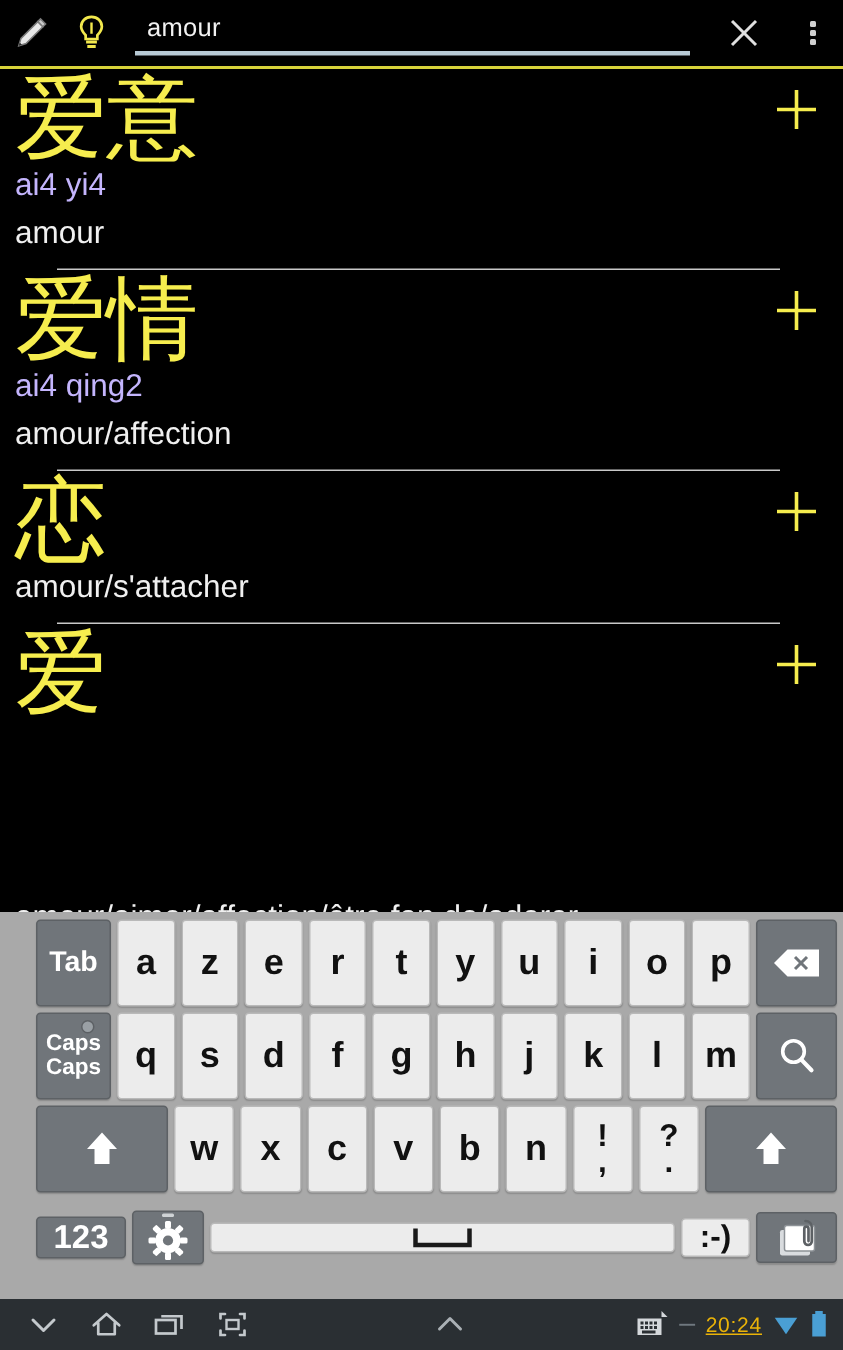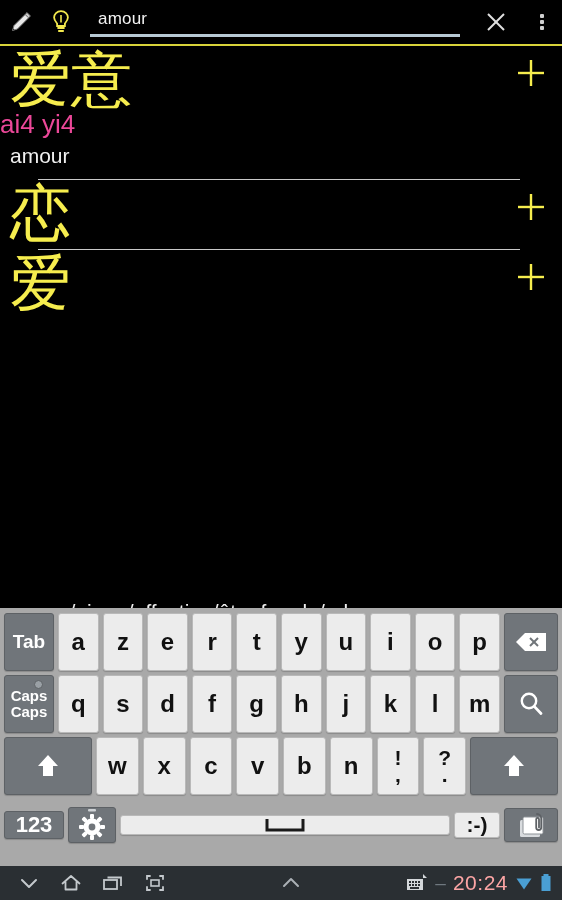--- a/index.html
+++ b/index.html
@@ -39,37 +39,37 @@
     background: #d8d33a;
   }
 
   
   .list { position: absolute; top: 46px; left: 0; width: 562px; height: 562px; overflow: hidden; }
   .entry { position: relative; width: 562px; padding: 4px 0 0 0; }
   .hanzi {
     color: #f6ed4e; font-size: 61px; line-height: 58px; padding-left: 10px;
     font-family: "DejaVu Sans", "Liberation Sans", sans-serif; font-weight: 400;
   }
-  .pinyin { color: #ec4899; font-size: 26px; line-height: 32px; }
+  .pinyin { color: #c4b5fd; font-size: 21px; line-height: 32px; padding-left: 10px; }
   .gloss  { color: #f0f0f0; font-size: 21px; line-height: 32px; padding-left: 10px; white-space: nowrap; }
   .plus {
     position: absolute; right: 14px; top: 10px;
     width: 34px; height: 34px;
   }
   .divider {
     height: 1px; background: #c9c9c9; margin: 7px 42px 0 38px;
   }
 
   
   .keyboard {
     position: absolute; left: 0; top: 608px; width: 562px; height: 258px;
     background: #a9a9a9; padding: 5px 4px 4px 4px;
     display: flex; flex-direction: column; gap: 4px;
   }
-  .krow { display: flex; gap: 4px; height: 58px; }
+  .krow { display: flex; gap: 4px; height: 58px; margin-left: 20px; }
   .key {
     background: #ececec; border: 1px solid #b9b9b9; border-radius: 3px;
     display: flex; align-items: center; justify-content: center;
     color: #111; font-size: 24px; font-weight: bold; flex: 1 1 0;
     box-shadow: 0 1px 1px rgba(0,0,0,0.18);
   }
   .key.dark { background: #70757a; color: #fff; border: 1px solid #5d6165; }
   .key.tab  { flex: 0 0 50px; font-size: 19px; }
   .key.caps { flex: 0 0 50px; font-size: 15px; line-height: 16px; flex-direction: column; position: relative; }
   .caps-led { width: 9px; height: 9px; border-radius: 50%; background: #9aa0a5; border: 1px solid #5d6165; position: absolute; top: 4px; right: 10px; }
@@ -87,21 +87,21 @@
 
   
   .navbar {
     position: absolute; left: 0; top: 866px; width: 562px; height: 34px;
     background: #2a2f33; display: flex; align-items: center;
   }
   .nav-left { display: flex; align-items: center; gap: 0; padding-left: 8px; }
   .nav-btn { width: 42px; height: 34px; display: flex; align-items: center; justify-content: center; }
   .nav-mid { flex: 1; display: flex; align-items: center; justify-content: center; }
   .nav-right { display: flex; align-items: center; gap: 7px; padding-right: 10px; }
-  .clock { color: #fca5a5; font-size: 21px; letter-spacing: 0.5px; }
+  .clock { color: #eab308; font-size: 14px; letter-spacing: 0.5px; text-decoration: underline; }
   .dash { color: #6f787f; font-size: 19px; }
   .cut-gloss {
     position: absolute; left: 10px; top: 596px; width: 540px; height: 14px;
     overflow: hidden; color: #f0f0f0; font-size: 21px; line-height: 32px; white-space: nowrap;
   }
 </style>
 </head>
 <body>
 
 <div id="app">
@@ -155,23 +155,36 @@
       <div class="gloss">amour</div>
       <div class="plus">
         <svg width="34" height="34" viewBox="0 0 34 34">
           <line x1="17" y1="4" x2="17" y2="30" stroke="#f6ed4e" stroke-width="2.4"></line>
           <line x1="4" y1="17" x2="30" y2="17" stroke="#f6ed4e" stroke-width="2.4"></line>
         </svg>
       </div>
       <div class="divider"></div>
     </div>
 
+    <div class="entry">
+      <div class="hanzi">爱情</div>
+      <div class="pinyin">ai4 qing2</div>
+      <div class="gloss">amour/affection</div>
+      <div class="plus">
+        <svg width="34" height="34" viewBox="0 0 34 34">
+          <line x1="17" y1="4" x2="17" y2="30" stroke="#f6ed4e" stroke-width="2.4"></line>
+          <line x1="4" y1="17" x2="30" y2="17" stroke="#f6ed4e" stroke-width="2.4"></line>
+        </svg>
+      </div>
+      <div class="divider"></div>
+    </div>
 
     <div class="entry">
       <div class="hanzi">恋</div>
+      <div class="gloss">amour/s'attacher</div>
       <div class="plus">
         <svg width="34" height="34" viewBox="0 0 34 34">
           <line x1="17" y1="4" x2="17" y2="30" stroke="#f6ed4e" stroke-width="2.4"></line>
           <line x1="4" y1="17" x2="30" y2="17" stroke="#f6ed4e" stroke-width="2.4"></line>
         </svg>
       </div>
       <div class="divider"></div>
     </div>
 
     <div class="entry">

